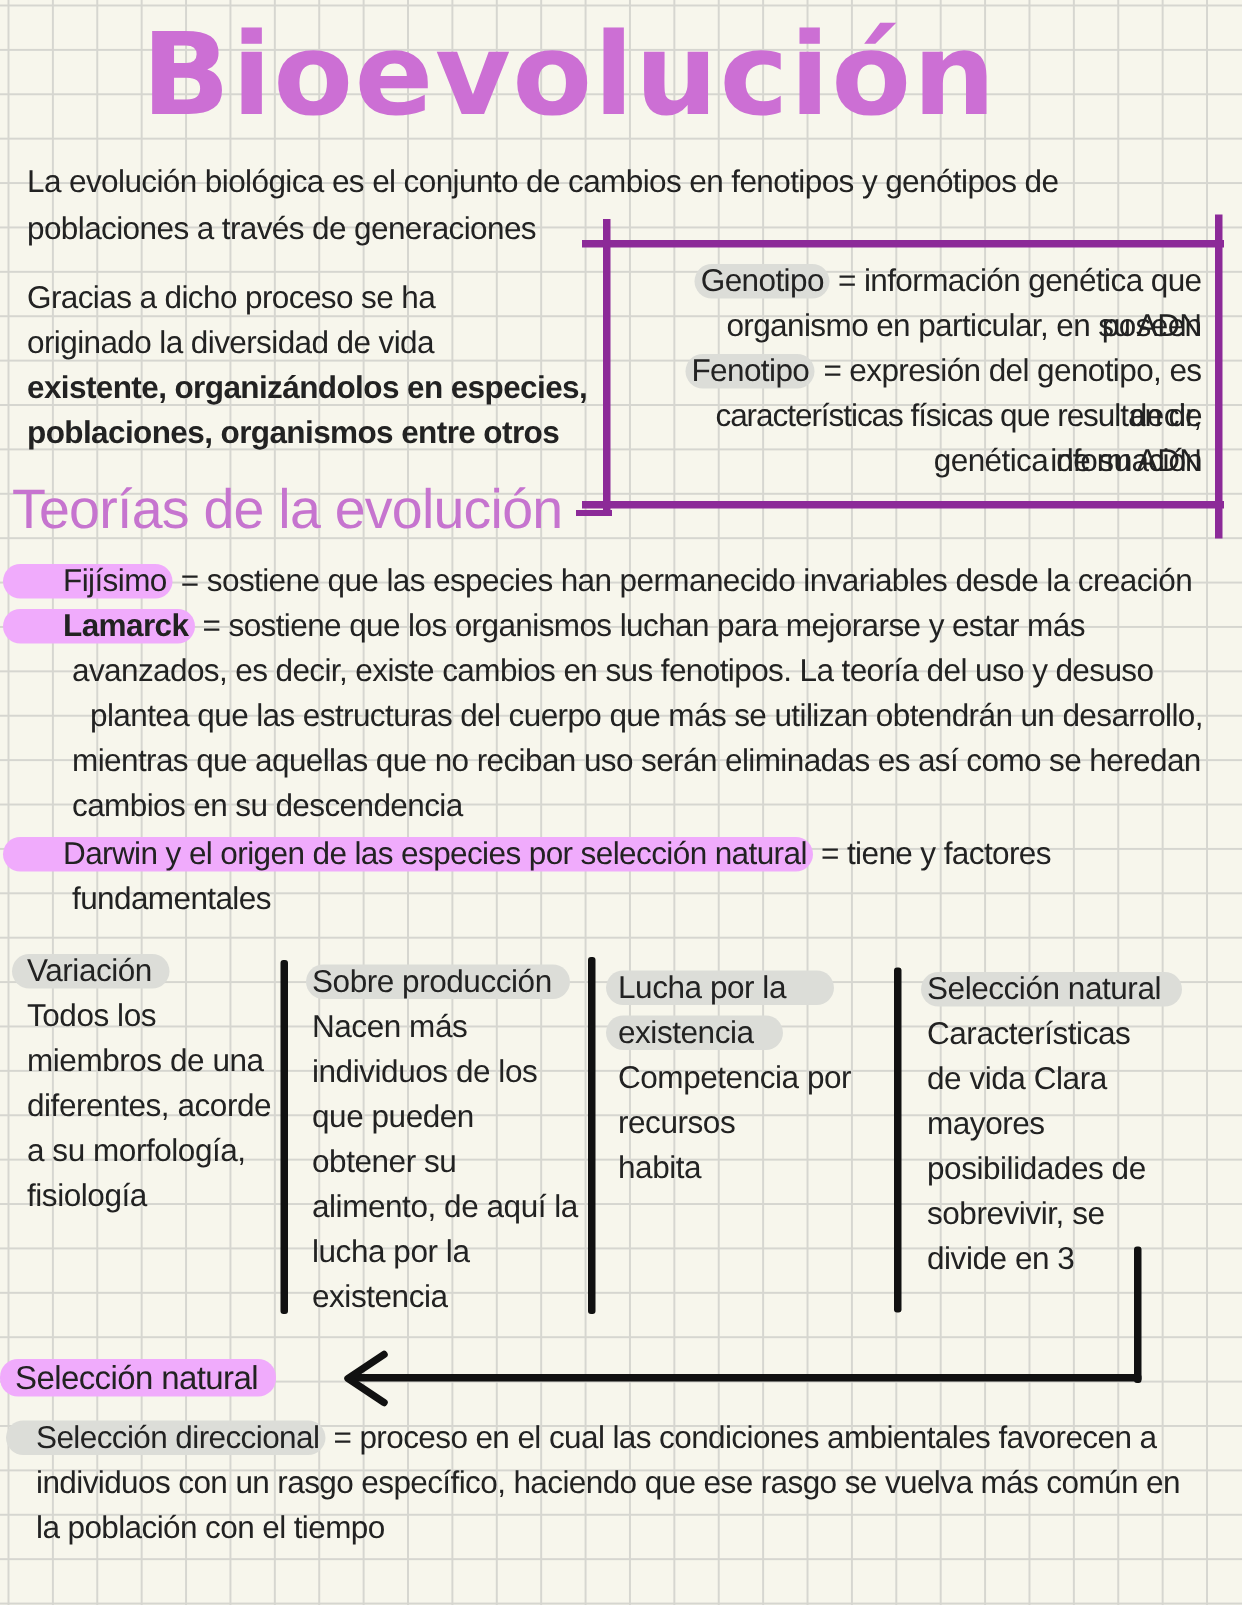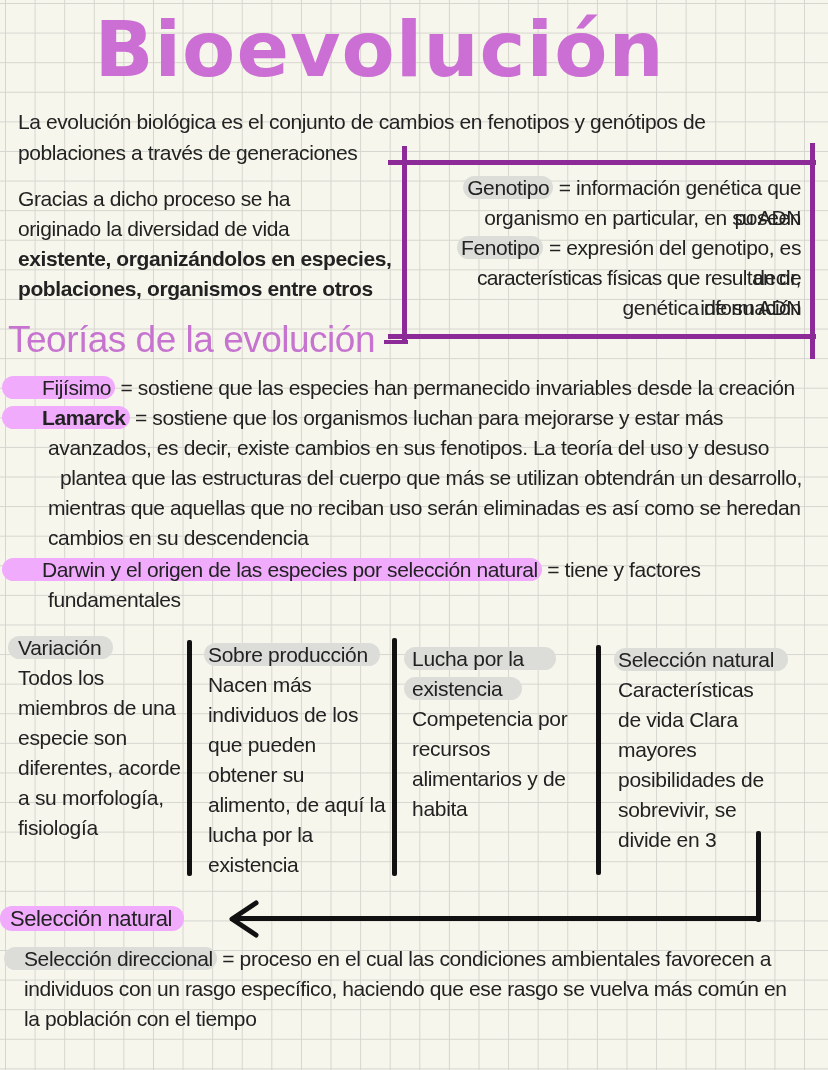--- a/index.html
+++ b/index.html
@@ -84,21 +84,20 @@
   <span class="hl-pink" style="margin-left:-40px; padding-left:40px;">Darwin y el origen de las especies por selección natural</span><span> = tiene y factores</span>
 </div>
 <div class="abs txt" style="left:48px; top:585px;">fundamentales</div>
 
 <div>
 
   <div class="abs col" style="left:18px; top:633px;">
     <div><span class="hl-gray" style="margin-left:-10px; padding-left:10px; padding-right:12px;">Variación</span></div>
     <div>Todos los</div>
     <div>miembros de una</div>
-    <div>especie son</div>
     <div>diferentes, acorde</div>
     <div>a su morfología,</div>
     <div>fisiología</div>
   </div>
   <div class="abs black-v" style="left:187px; top:640px; height:236px;"></div>
 
   <div class="abs col" style="left:208px; top:640px;">
     <div><span class="hl-gray" style="margin-left:-4px; padding-right:12px;">Sobre producción</span></div>
     <div>Nacen más</div>
     <div>individuos de los</div>
@@ -108,21 +107,20 @@
     <div>lucha por la</div>
     <div>existencia</div>
   </div>
   <div class="abs black-v" style="left:392px; top:638px; height:238px;"></div>
 
   <div class="abs col" style="left:412px; top:644px;">
     <div><span class="hl-gray" style="margin-left:-8px; padding-left:8px; padding-right:32px;">Lucha por la</span></div>
     <div><span class="hl-gray" style="margin-left:-8px; padding-left:8px; padding-right:20px;">existencia</span></div>
     <div>Competencia por</div>
     <div>recursos</div>
-    <div>alimentarios y de</div>
     <div>habita</div>
   </div>
   <div class="abs black-v" style="left:596px; top:645px; height:230px;"></div>
 
   <div class="abs col" style="left:618px; top:645px;">
     <div><span class="hl-gray" style="margin-left:-4px; padding-right:14px;">Selección natural</span></div>
     <div>Características</div>
     <div>de vida Clara</div>
     <div>mayores</div>
     <div>posibilidades de</div>

